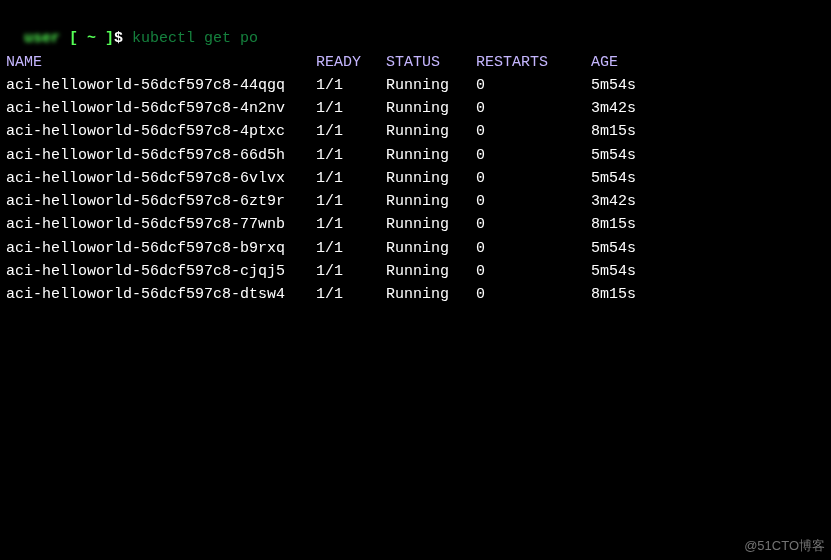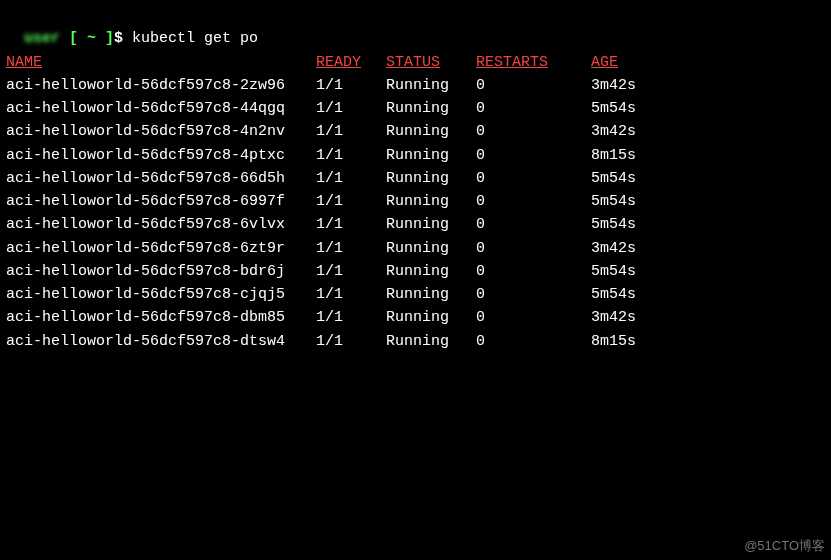--- a/index.html
+++ b/index.html
@@ -33,42 +33,41 @@
     }
     .prompt-tilde {
       color: #55ff55;
       font-weight: bold;
     }
     .prompt-dollar {
       color: #ffffff;
       font-weight: bold;
     }
     .command {
-      color: #ffffff;
+      color: #15803d;
     }
     .table {
       display: table;
       border-collapse: collapse;
     }
     .row {
       display: table-row;
     }
     .cell {
       display: table-cell;
       white-space: pre;
       padding-right: 0;
     }
     .col-name { width: 310px; }
     .col-ready { width: 70px; }
     .col-status { width: 90px; }
     .col-restarts { width: 115px; }
     .col-age { }
     .header .cell {
-      color: #ef4444;
-      text-decoration: underline;
+      color: #c4b5fd;
     }
     .watermark {
       position: absolute;
       right: 6px;
       bottom: 4px;
       color: #888888;
       font-size: 13px;
       opacity: 0.85;
       font-family: sans-serif;
     }
@@ -82,27 +81,20 @@
 
 <div class="table">
   <div class="row header">
     <div class="cell col-name">NAME</div>
     <div class="cell col-ready">READY</div>
     <div class="cell col-status">STATUS</div>
     <div class="cell col-restarts">RESTARTS</div>
     <div class="cell col-age">AGE</div>
   </div>
 
-<div class="row">
-      <div class="cell col-name">aci-helloworld-56dcf597c8-2zw96</div>
-      <div class="cell col-ready">1/1</div>
-      <div class="cell col-status">Running</div>
-      <div class="cell col-restarts">0</div>
-      <div class="cell col-age">3m42s</div>
-    </div>
     <div class="row">
       <div class="cell col-name">aci-helloworld-56dcf597c8-44qgq</div>
       <div class="cell col-ready">1/1</div>
       <div class="cell col-status">Running</div>
       <div class="cell col-restarts">0</div>
       <div class="cell col-age">5m54s</div>
     </div>
     <div class="row">
       <div class="cell col-name">aci-helloworld-56dcf597c8-4n2nv</div>
       <div class="cell col-ready">1/1</div>
@@ -118,62 +110,55 @@
       <div class="cell col-age">8m15s</div>
     </div>
     <div class="row">
       <div class="cell col-name">aci-helloworld-56dcf597c8-66d5h</div>
       <div class="cell col-ready">1/1</div>
       <div class="cell col-status">Running</div>
       <div class="cell col-restarts">0</div>
       <div class="cell col-age">5m54s</div>
     </div>
     <div class="row">
-      <div class="cell col-name">aci-helloworld-56dcf597c8-6997f</div>
-      <div class="cell col-ready">1/1</div>
-      <div class="cell col-status">Running</div>
-      <div class="cell col-restarts">0</div>
-      <div class="cell col-age">5m54s</div>
-    </div>
-    <div class="row">
       <div class="cell col-name">aci-helloworld-56dcf597c8-6vlvx</div>
       <div class="cell col-ready">1/1</div>
       <div class="cell col-status">Running</div>
       <div class="cell col-restarts">0</div>
       <div class="cell col-age">5m54s</div>
     </div>
     <div class="row">
       <div class="cell col-name">aci-helloworld-56dcf597c8-6zt9r</div>
       <div class="cell col-ready">1/1</div>
       <div class="cell col-status">Running</div>
       <div class="cell col-restarts">0</div>
       <div class="cell col-age">3m42s</div>
     </div>
     <div class="row">
-      <div class="cell col-name">aci-helloworld-56dcf597c8-bdr6j</div>
+      <div class="cell col-name">aci-helloworld-56dcf597c8-77wnb</div>
+      <div class="cell col-ready">1/1</div>
+      <div class="cell col-status">Running</div>
+      <div class="cell col-restarts">0</div>
+      <div class="cell col-age">8m15s</div>
+    </div>
+    <div class="row">
+      <div class="cell col-name">aci-helloworld-56dcf597c8-b9rxq</div>
       <div class="cell col-ready">1/1</div>
       <div class="cell col-status">Running</div>
       <div class="cell col-restarts">0</div>
       <div class="cell col-age">5m54s</div>
     </div>
     <div class="row">
       <div class="cell col-name">aci-helloworld-56dcf597c8-cjqj5</div>
       <div class="cell col-ready">1/1</div>
       <div class="cell col-status">Running</div>
       <div class="cell col-restarts">0</div>
       <div class="cell col-age">5m54s</div>
     </div>
     <div class="row">
-      <div class="cell col-name">aci-helloworld-56dcf597c8-dbm85</div>
-      <div class="cell col-ready">1/1</div>
-      <div class="cell col-status">Running</div>
-      <div class="cell col-restarts">0</div>
-      <div class="cell col-age">3m42s</div>
-    </div>
-    <div class="row">
       <div class="cell col-name">aci-helloworld-56dcf597c8-dtsw4</div>
       <div class="cell col-ready">1/1</div>
       <div class="cell col-status">Running</div>
       <div class="cell col-restarts">0</div>
       <div class="cell col-age">8m15s</div>
     </div>
   </div>
 
 <div class="watermark">@51CTO博客</div>
 

